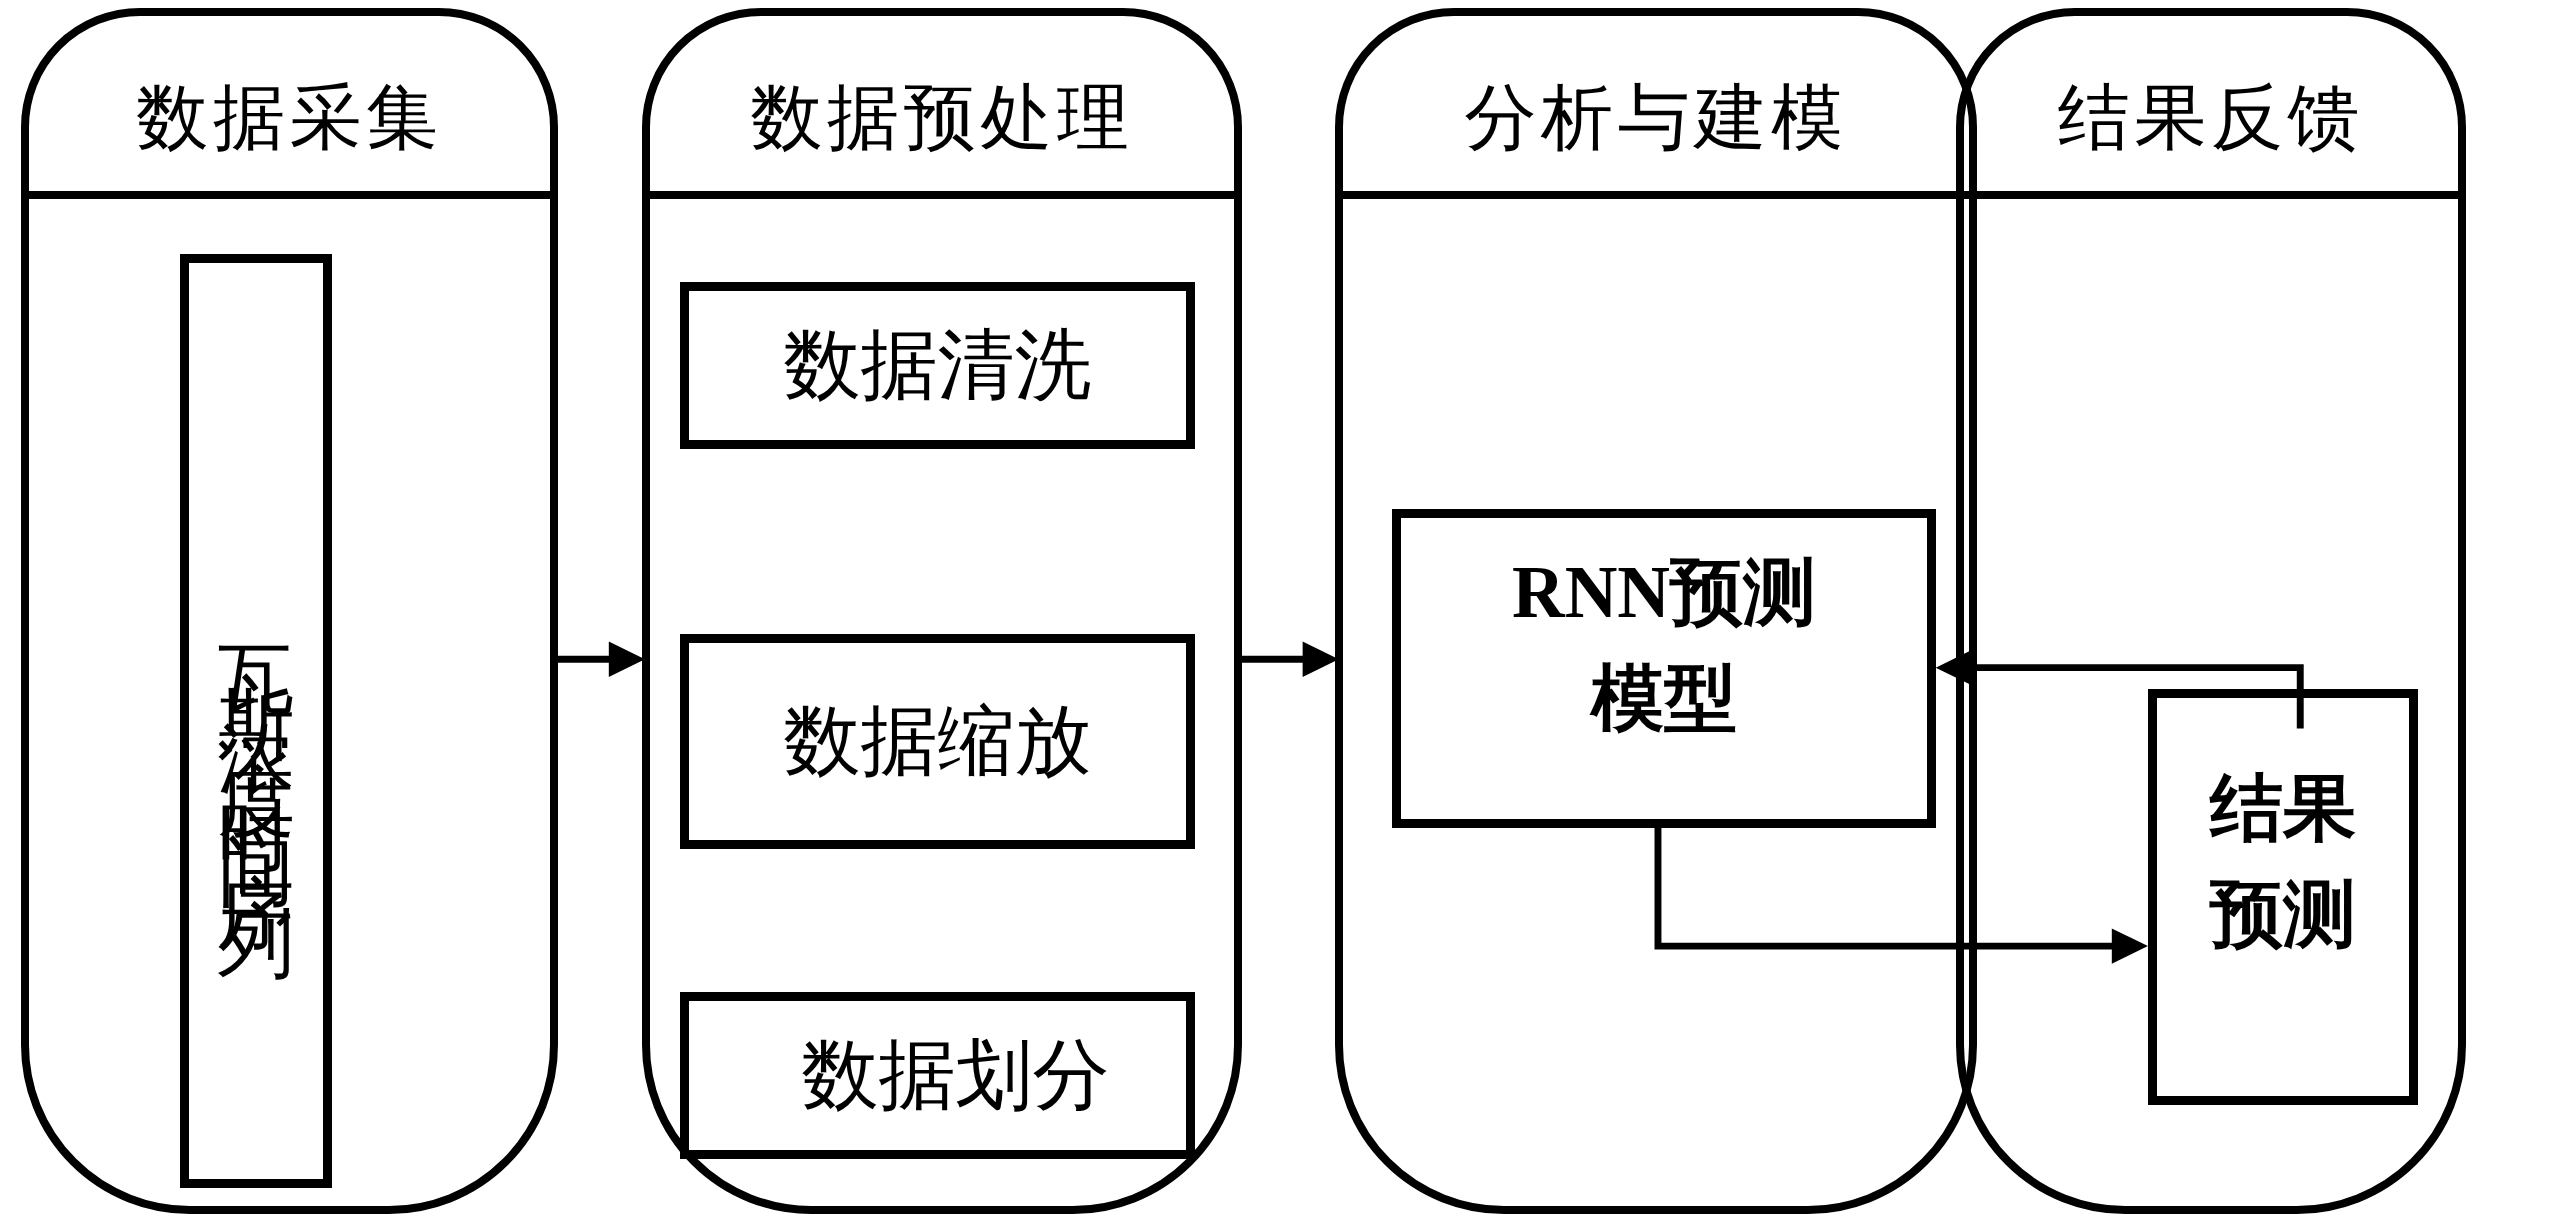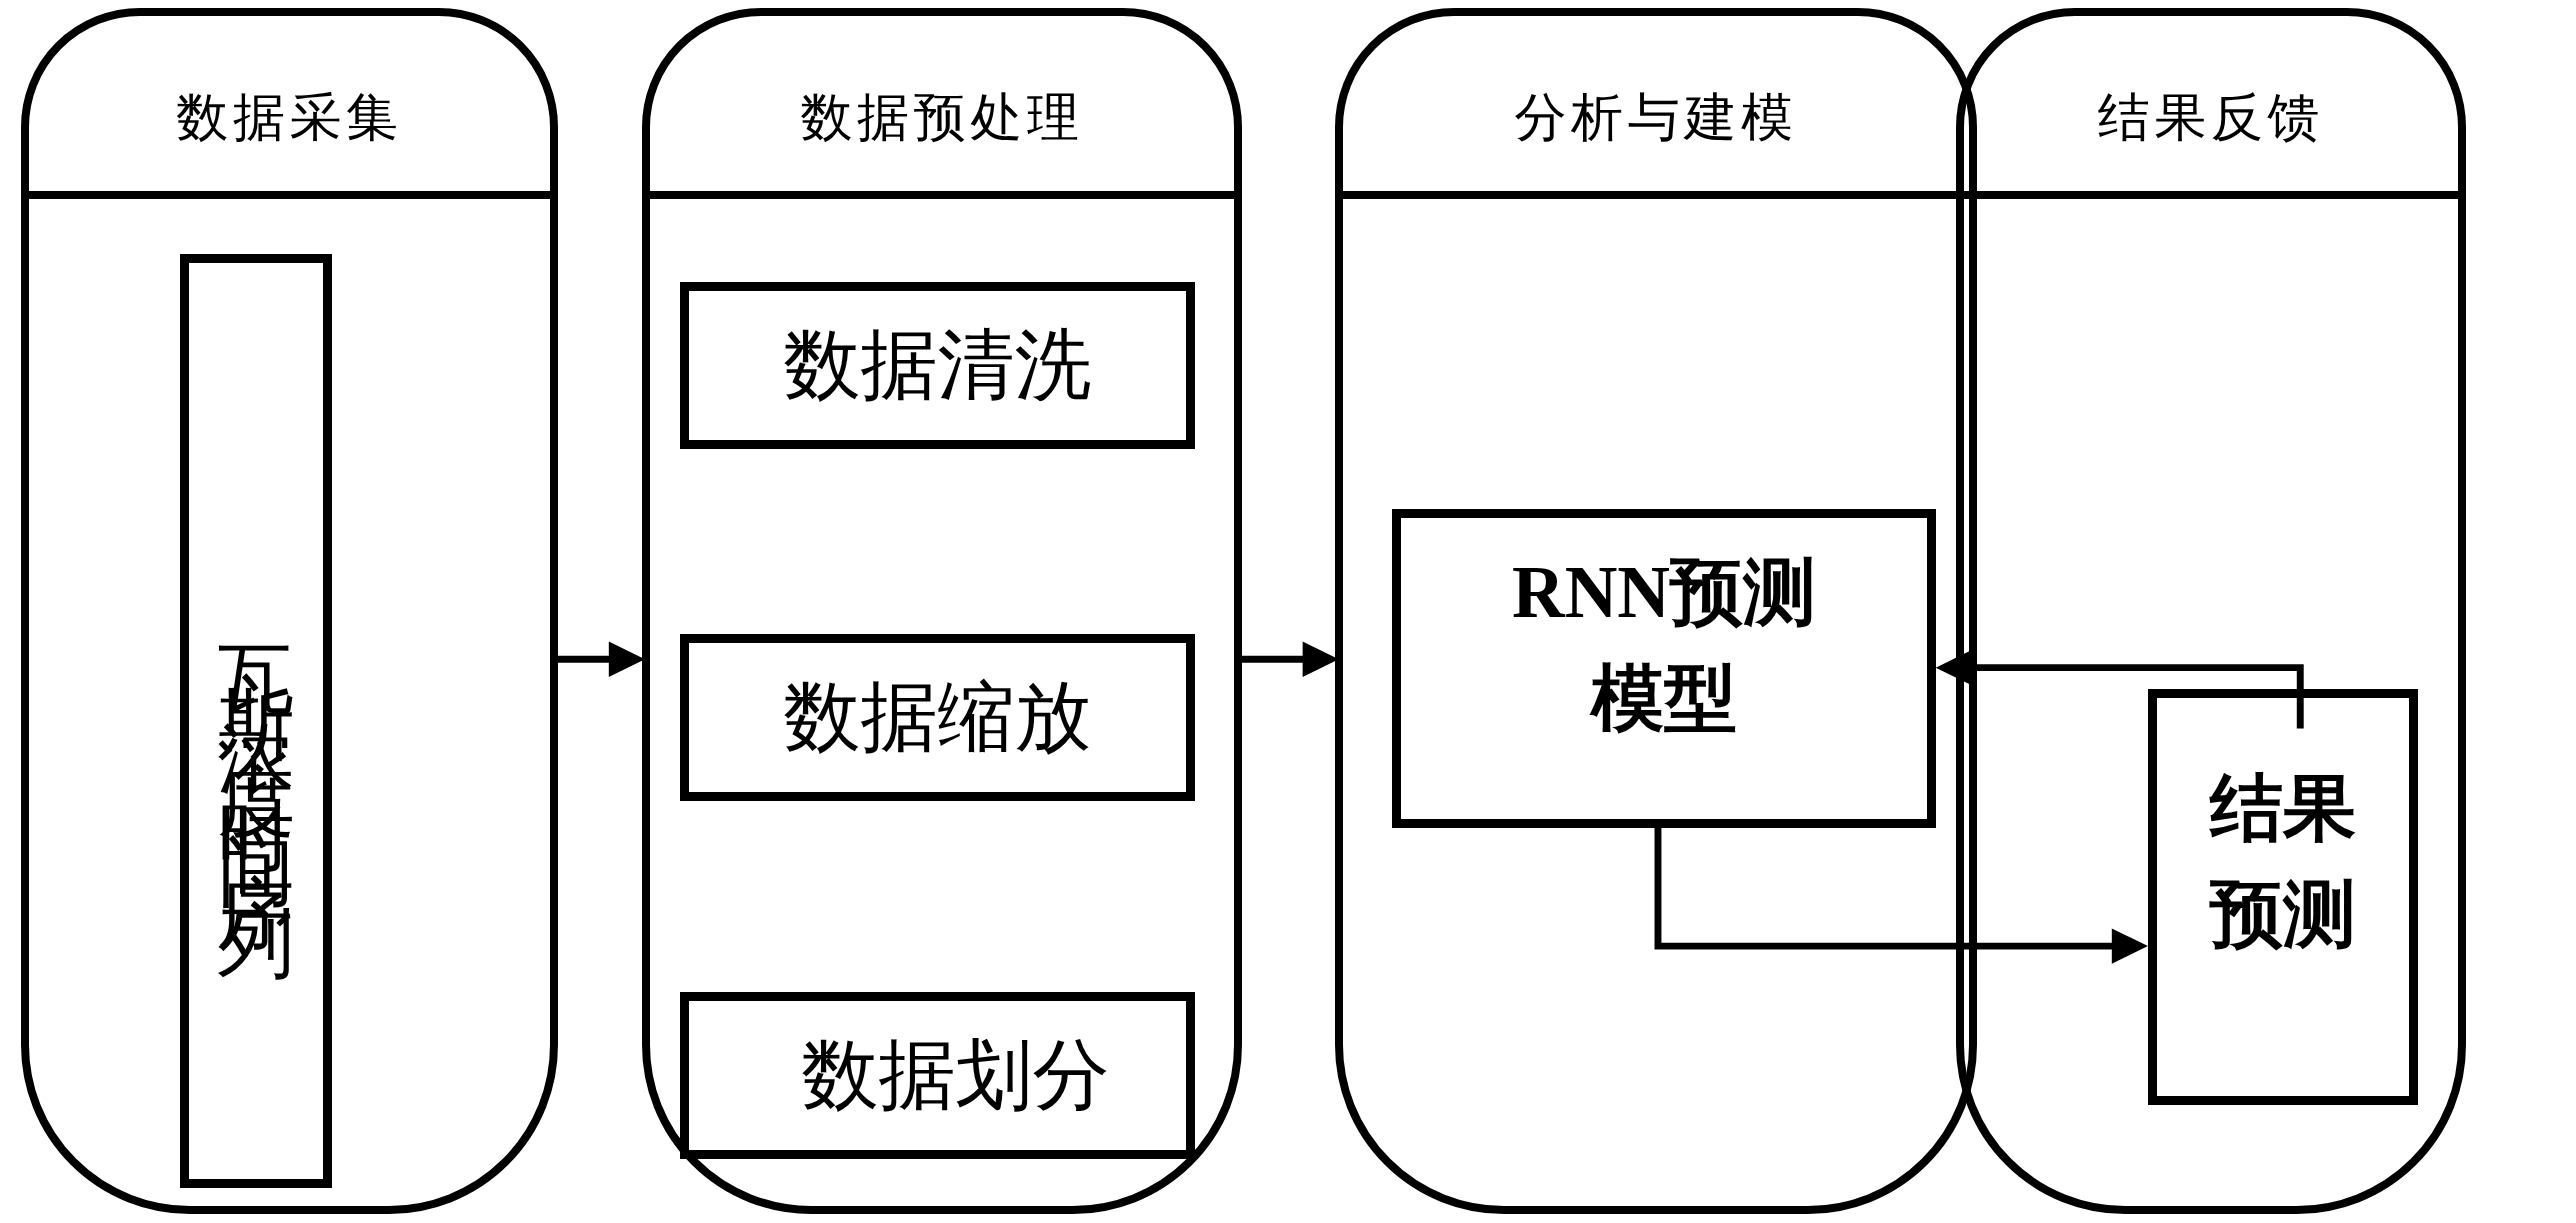--- a/index.html
+++ b/index.html
@@ -32,21 +32,21 @@
   .panel-2 { left: 642px;  width: 600px; }
   .panel-3 { left: 1335px; width: 642px; }
   .panel-4 { left: 1956px; width: 510px; }
   .panel-title {
     position: absolute;
     left: 0; right: 0; top: 0;
     height: 205px;
     display: flex;
     align-items: center;
     justify-content: center;
-    font-size: 52px;
+    font-size: 72px;
     letter-spacing: 4.6px;
     white-space: nowrap;
   }
   .panel-divider {
     position: absolute;
     left: -1.5px; right: -1.5px;
     top: 175px;
     height: 0;
     border-top: 8.5px solid #000;
   }
@@ -58,21 +58,21 @@
     background: #ffffff;
     display: flex;
     align-items: center;
     justify-content: center;
     text-align: center;
     font-size: 77px;
     white-space: nowrap;
   }
   .node-gas      { left: 180px;  top: 254px;  width: 152px; height: 934px; }
   .node-clean    { left: 680px;  top: 282px;  width: 515px; height: 167px; }
-  .node-scale    { left: 680px;  top: 634px;  width: 515px; height: 167px; font-family: Liberation Serif, serif; }
+  .node-scale    { left: 680px;  top: 634px;  width: 515px; height: 215px; font-family: Liberation Serif, serif; }
   .node-split    { left: 680px;  top: 992px; width: 515px; height: 167px; padding-left: 36px; }
   .node-rnn      { left: 1392px; top: 509px;  width: 544px; height: 319px; }
   .node-result   { left: 2148px; top: 689px;  width: 270px; height: 416px; }
   .vtext {
     writing-mode: vertical-rl;
     text-orientation: upright;
     font-size: 77px;
     letter-spacing: 37px;
     line-height: 1;
     transform: translateY(14px);

